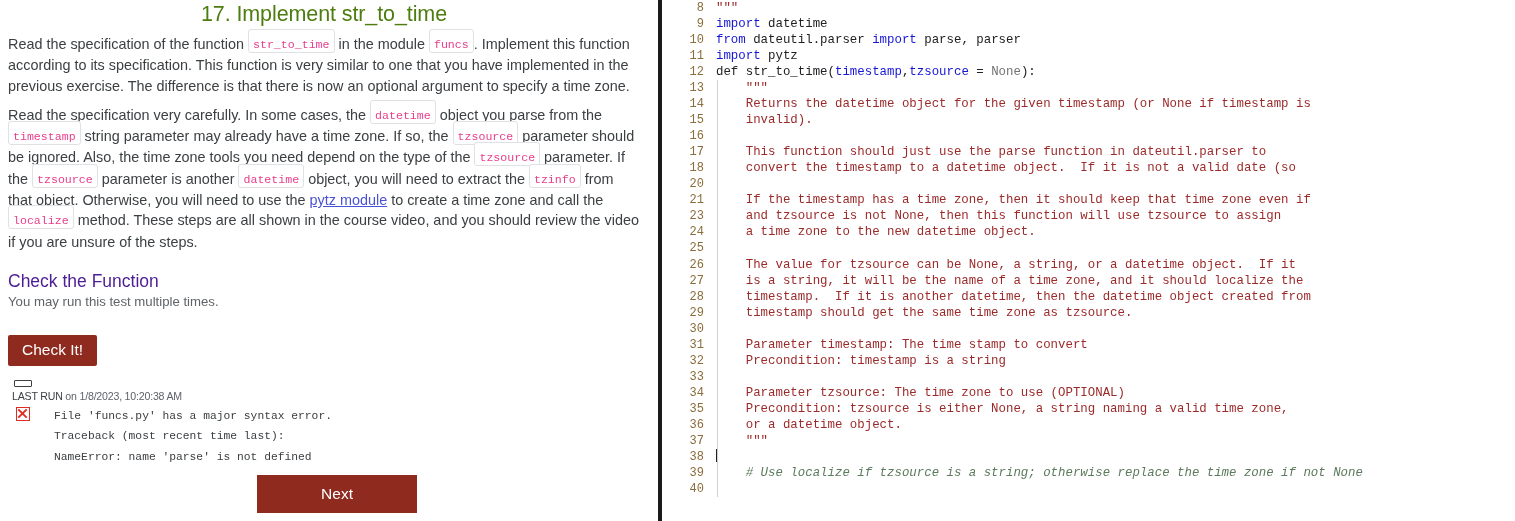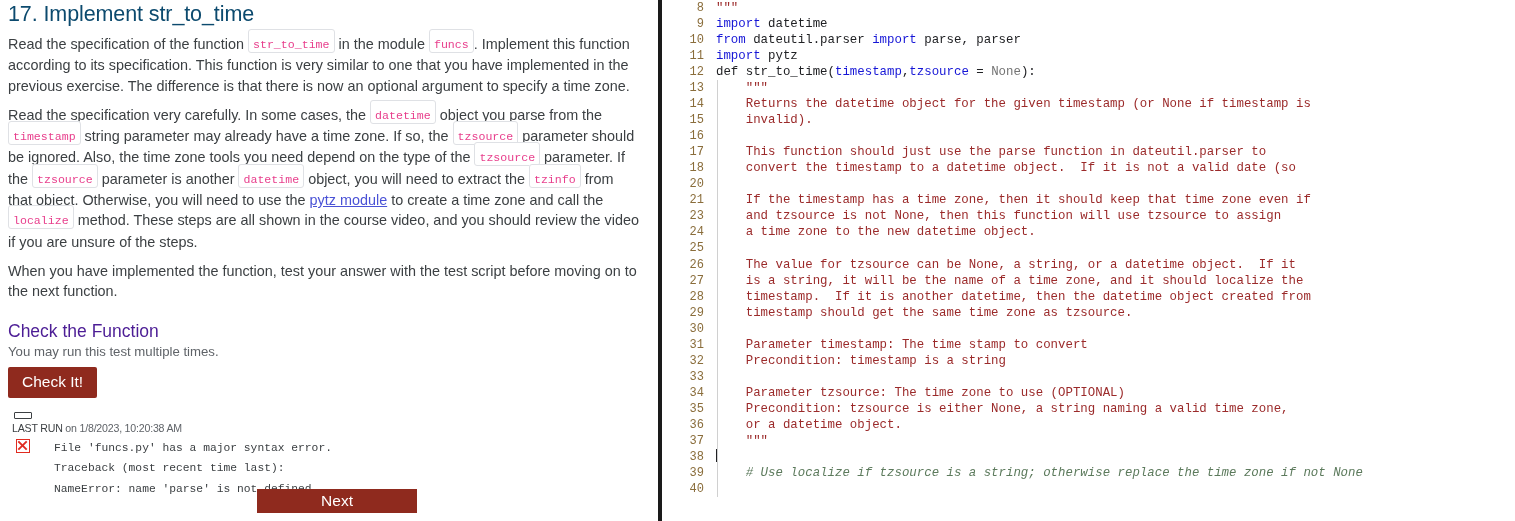--- a/index.html
+++ b/index.html
@@ -27,25 +27,26 @@
     height: 521px;
     box-sizing: border-box;
     padding: 0 18px 0 8px;
     position: relative;
     overflow: hidden;
     background: #ffffff;
   }
   .exercise-title {
     font-size: 21.5px;
     font-weight: 400;
-    color: #0c4a6e;
+    color: #4d7c0f;
     margin: 0;
     padding: 0;
     line-height: 28px;
     letter-spacing: -0.1px;
+    text-align: center;
   }
   .para {
     font-size: 14.4px;
     line-height: 20.3px;
     color: #3c4043;
     margin: 9px 0 0 0;
   }
   .para.first { margin-top: 6px; }
   code.inline {
     font-family: "Liberation Mono", monospace;
@@ -71,21 +72,21 @@
     line-height: 22px;
   }
   .section-sub {
     font-size: 13.2px;
     color: #5f6368;
     margin: 1px 0 0 0;
     line-height: 17px;
   }
   .check-btn {
     display: inline-block;
-    margin-top: 7px;
+    margin-top: 25px;
     background: #8f2a1e;
     color: #ffffff;
     border: none;
     border-radius: 2px;
     font-size: 15.5px;
     font-family: "Liberation Sans", sans-serif;
     padding: 6px 14px 7px 14px;
     cursor: pointer;
     line-height: 18px;
   }
@@ -144,21 +145,21 @@
     bottom: 8px;
     display: flex;
     justify-content: center;
     padding-left: 16px;
   }
   .next-btn {
     background: #8f2a1e;
     color: #ffffff;
     border: none;
     width: 160px;
-    height: 24px;
+    height: 38px;
     font-size: 15.5px;
     font-family: "Liberation Sans", sans-serif;
     cursor: pointer;
   }
 
   
   .divider {
     width: 4px;
     height: 521px;
     background: #1a1a1a;
@@ -235,21 +236,20 @@
 
 <div class="app">
 
   <div class="left-panel">
 
     <h1 class="exercise-title">17. Implement str_to_time</h1>
 
     <div id="paragraphs">
         <div class="para first"><span>Read the specification of the function </span><code class="inline">str_to_time</code><span> in the module </span><code class="inline">funcs</code><span>. Implement this function according to its specification. This function is very similar to one that you have implemented in the previous exercise. The difference is that there is now an optional argument to specify a time zone.</span></div>
         <div class="para"><span>Read the specification very carefully. In some cases, the </span><code class="inline">datetime</code><span> object you parse from the </span><code class="inline">timestamp</code><span> string parameter may already have a time zone. If so, the </span><code class="inline">tzsource</code><span> parameter should be ignored. Also, the time zone tools you need depend on the type of the </span><code class="inline">tzsource</code><span> parameter. If the </span><code class="inline">tzsource</code><span> parameter is another </span><code class="inline">datetime</code><span> object, you will need to extract the </span><code class="inline">tzinfo</code><span> from that object. Otherwise, you will need to use the </span><a class="doclink" href="#">pytz module</a><span> to create a time zone and call the </span><code class="inline">localize</code><span> method. These steps are all shown in the course video, and you should review the video if you are unsure of the steps.</span></div>
-        <div class="para"><span>When you have implemented the function, test your answer with the test script before moving on to the next function.</span></div>
       </div>
 
     <h2 class="section-head">Check the Function</h2>
     <div class="section-sub">You may run this test multiple times.</div>
 
     <button class="check-btn">Check It!</button>
 
     <div class="collapse-handle"></div>
 
     <div class="lastrun">

